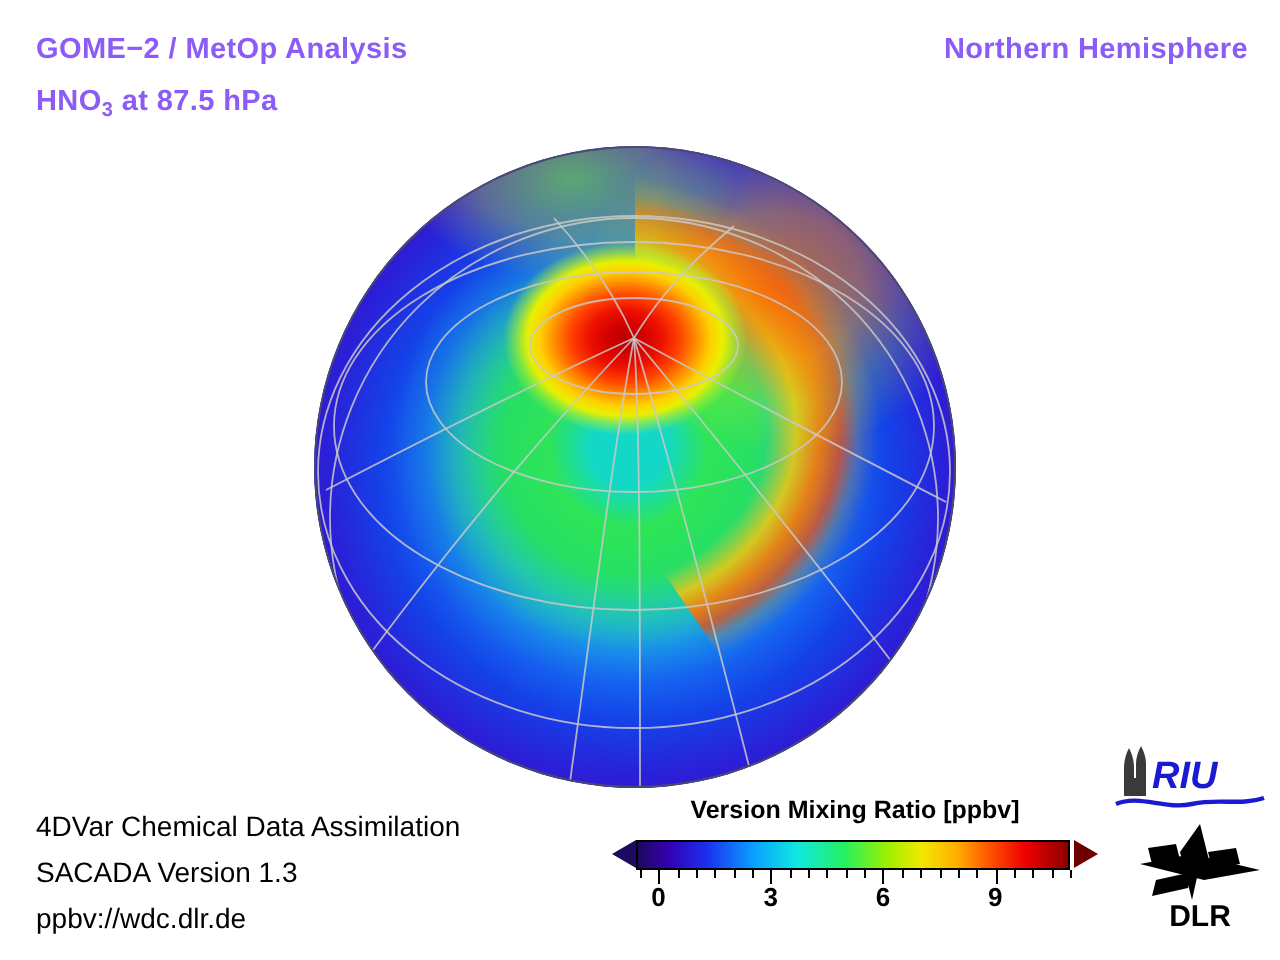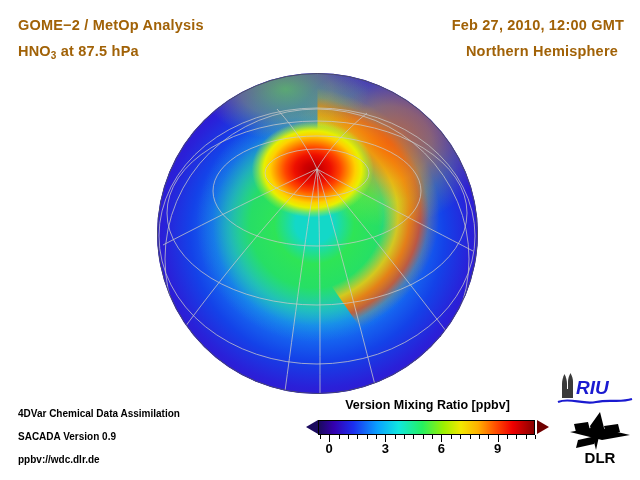--- a/index.html
+++ b/index.html
@@ -9,21 +9,21 @@
     font-family:"Liberation Sans", sans-serif;
     overflow:hidden;
     position:relative;
   }
   .stage{position:absolute;inset:0;}
 
   
   .hdr-left{position:absolute;left:18px;top:12px;}
   .hdr-right{position:absolute;right:16px;top:12px;text-align:right;}
   .hdr-line{
-    font-size:14.5px;font-weight:bold;color:#a16207;
+    font-size:14.5px;font-weight:bold;color:#8b5cf6;
     line-height:26px;white-space:nowrap;letter-spacing:.2px;
   }
   .hdr-right .hdr-line:nth-child(2){padding-right:6px;}
   sub{font-size:10px;vertical-align:baseline;position:relative;top:3px;}
 
   
   .globe-wrap{
     position:absolute;left:157px;top:73px;
     width:321px;height:321px;
   }
@@ -118,21 +118,21 @@
   .grat{position:absolute;inset:0;}
   .grat line,.grat path,.grat ellipse,.grat circle{
     fill:none;stroke:#c9c9c9;stroke-width:.9;opacity:.85;
   }
   
   .coast path{fill:none;stroke:#101010;stroke-width:1;stroke-linejoin:round;}
 
   
   .foot{position:absolute;left:18px;top:402px;}
   .foot div{
-    font-size:10px;font-weight:bold;color:#000;
+    font-size:14px;font-weight:normal;color:#000;
     line-height:23px;white-space:nowrap;
   }
 
   
   .cb-wrap{position:absolute;left:305px;top:398px;width:245px;}
   .cb-title{
     font-size:12.5px;font-weight:bold;color:#000;
     text-align:center;white-space:nowrap;margin-bottom:6px;
   }
   .cb-row{position:relative;height:20px;}
@@ -178,21 +178,20 @@
 <body>
 
 <div class="stage">
 
   <div class="hdr-left">
     <div class="hdr-line">GOME−2 / MetOp Analysis</div>
     <div class="hdr-line"><span>HNO</span><sub>3</sub><span> at 87.5 hPa</span></div>
   </div>
 
   <div class="hdr-right">
-    <div class="hdr-line">Feb 27, 2010, 12:00 GMT</div>
     <div class="hdr-line">Northern Hemisphere</div>
   </div>
 
   <div class="globe-wrap">
     <div class="globe">
       <div class="layer l-base"></div>
       <div class="layer l-green"></div>
       <div class="layer l-arc"></div>
       <div class="layer l-arc2"></div>
       <div class="layer l-top"></div>
@@ -273,21 +272,21 @@
           <path d="M150 188 L158 184 L162 192 L152 196 Z"></path>
         </g>
       </svg>
 
       <div class="globe-rim"></div>
     </div>
   </div>
 
   <div class="foot">
     <div>4DVar Chemical Data Assimilation</div>
-    <div>SACADA Version 0.9</div>
+    <div>SACADA Version 1.3</div>
     <div>ppbv://wdc.dlr.de</div>
   </div>
 
   <div class="cb-wrap">
     <div class="cb-title">Version Mixing Ratio [ppbv]</div>
     <div class="cb-row">
       <div class="cap cap-l"></div>
       <div class="cb-bar"></div>
       <div class="cap cap-r"></div>
       <div class="ticks" id="cb-ticks">

